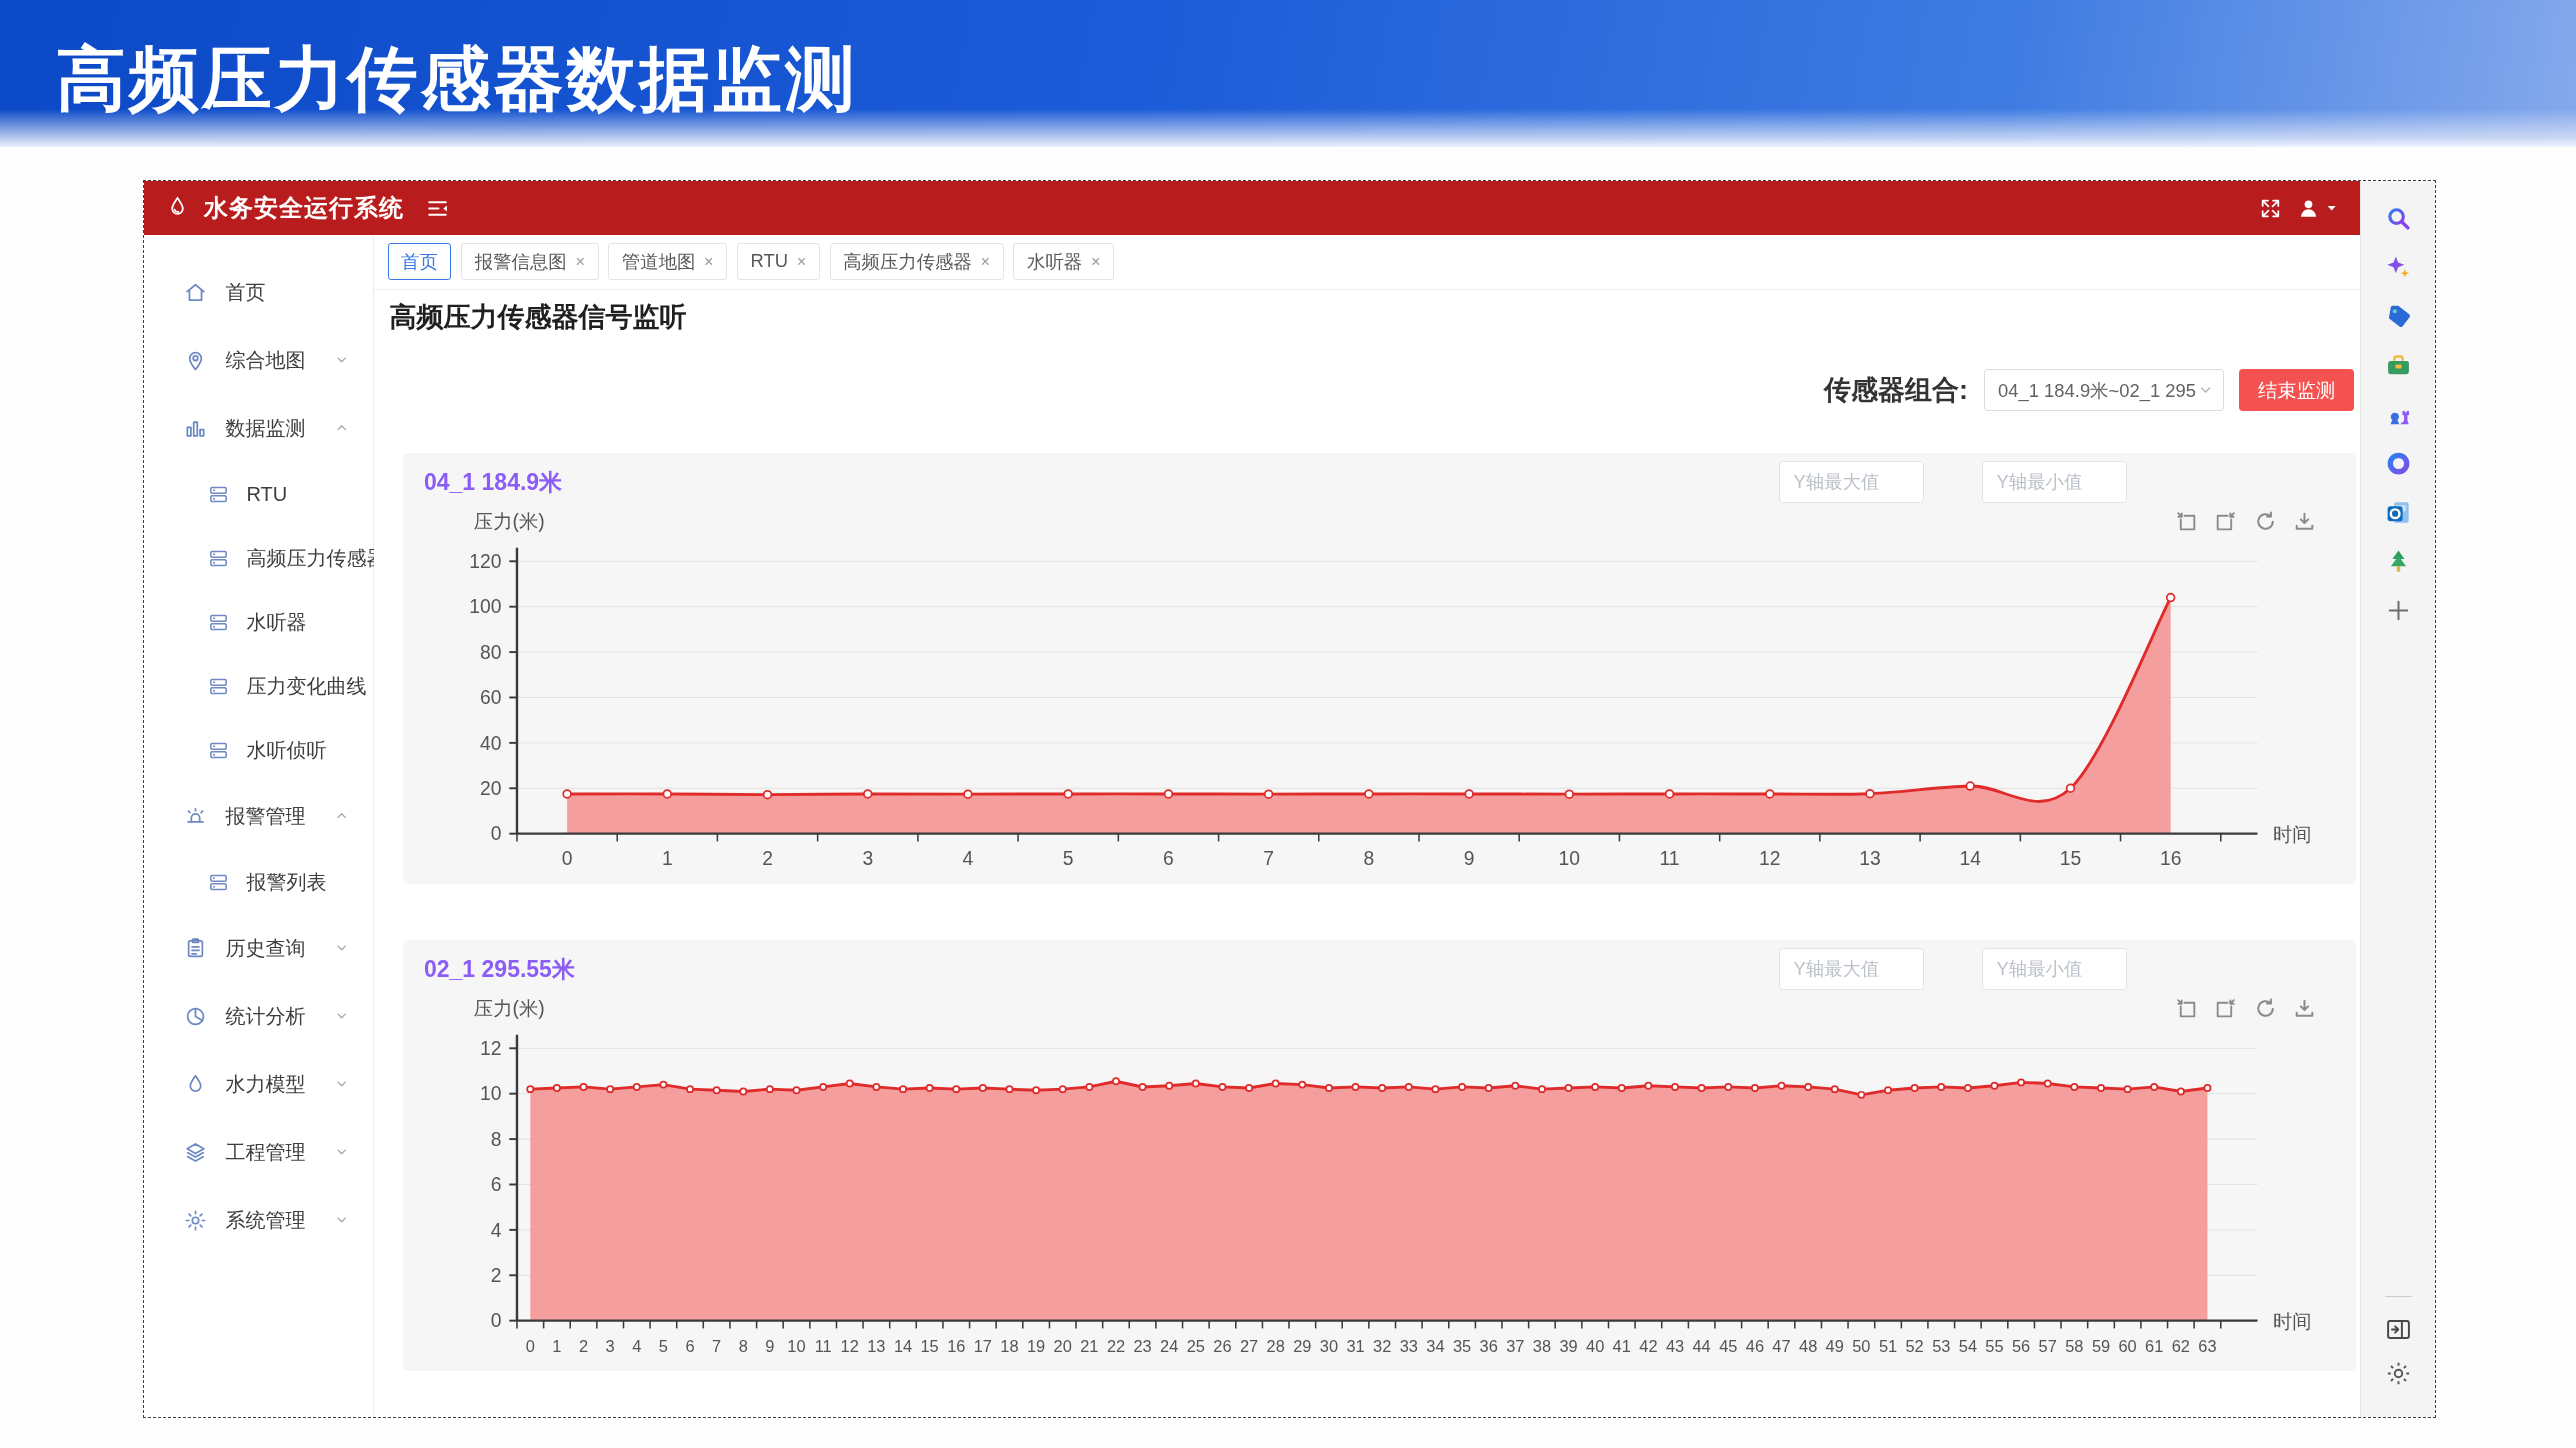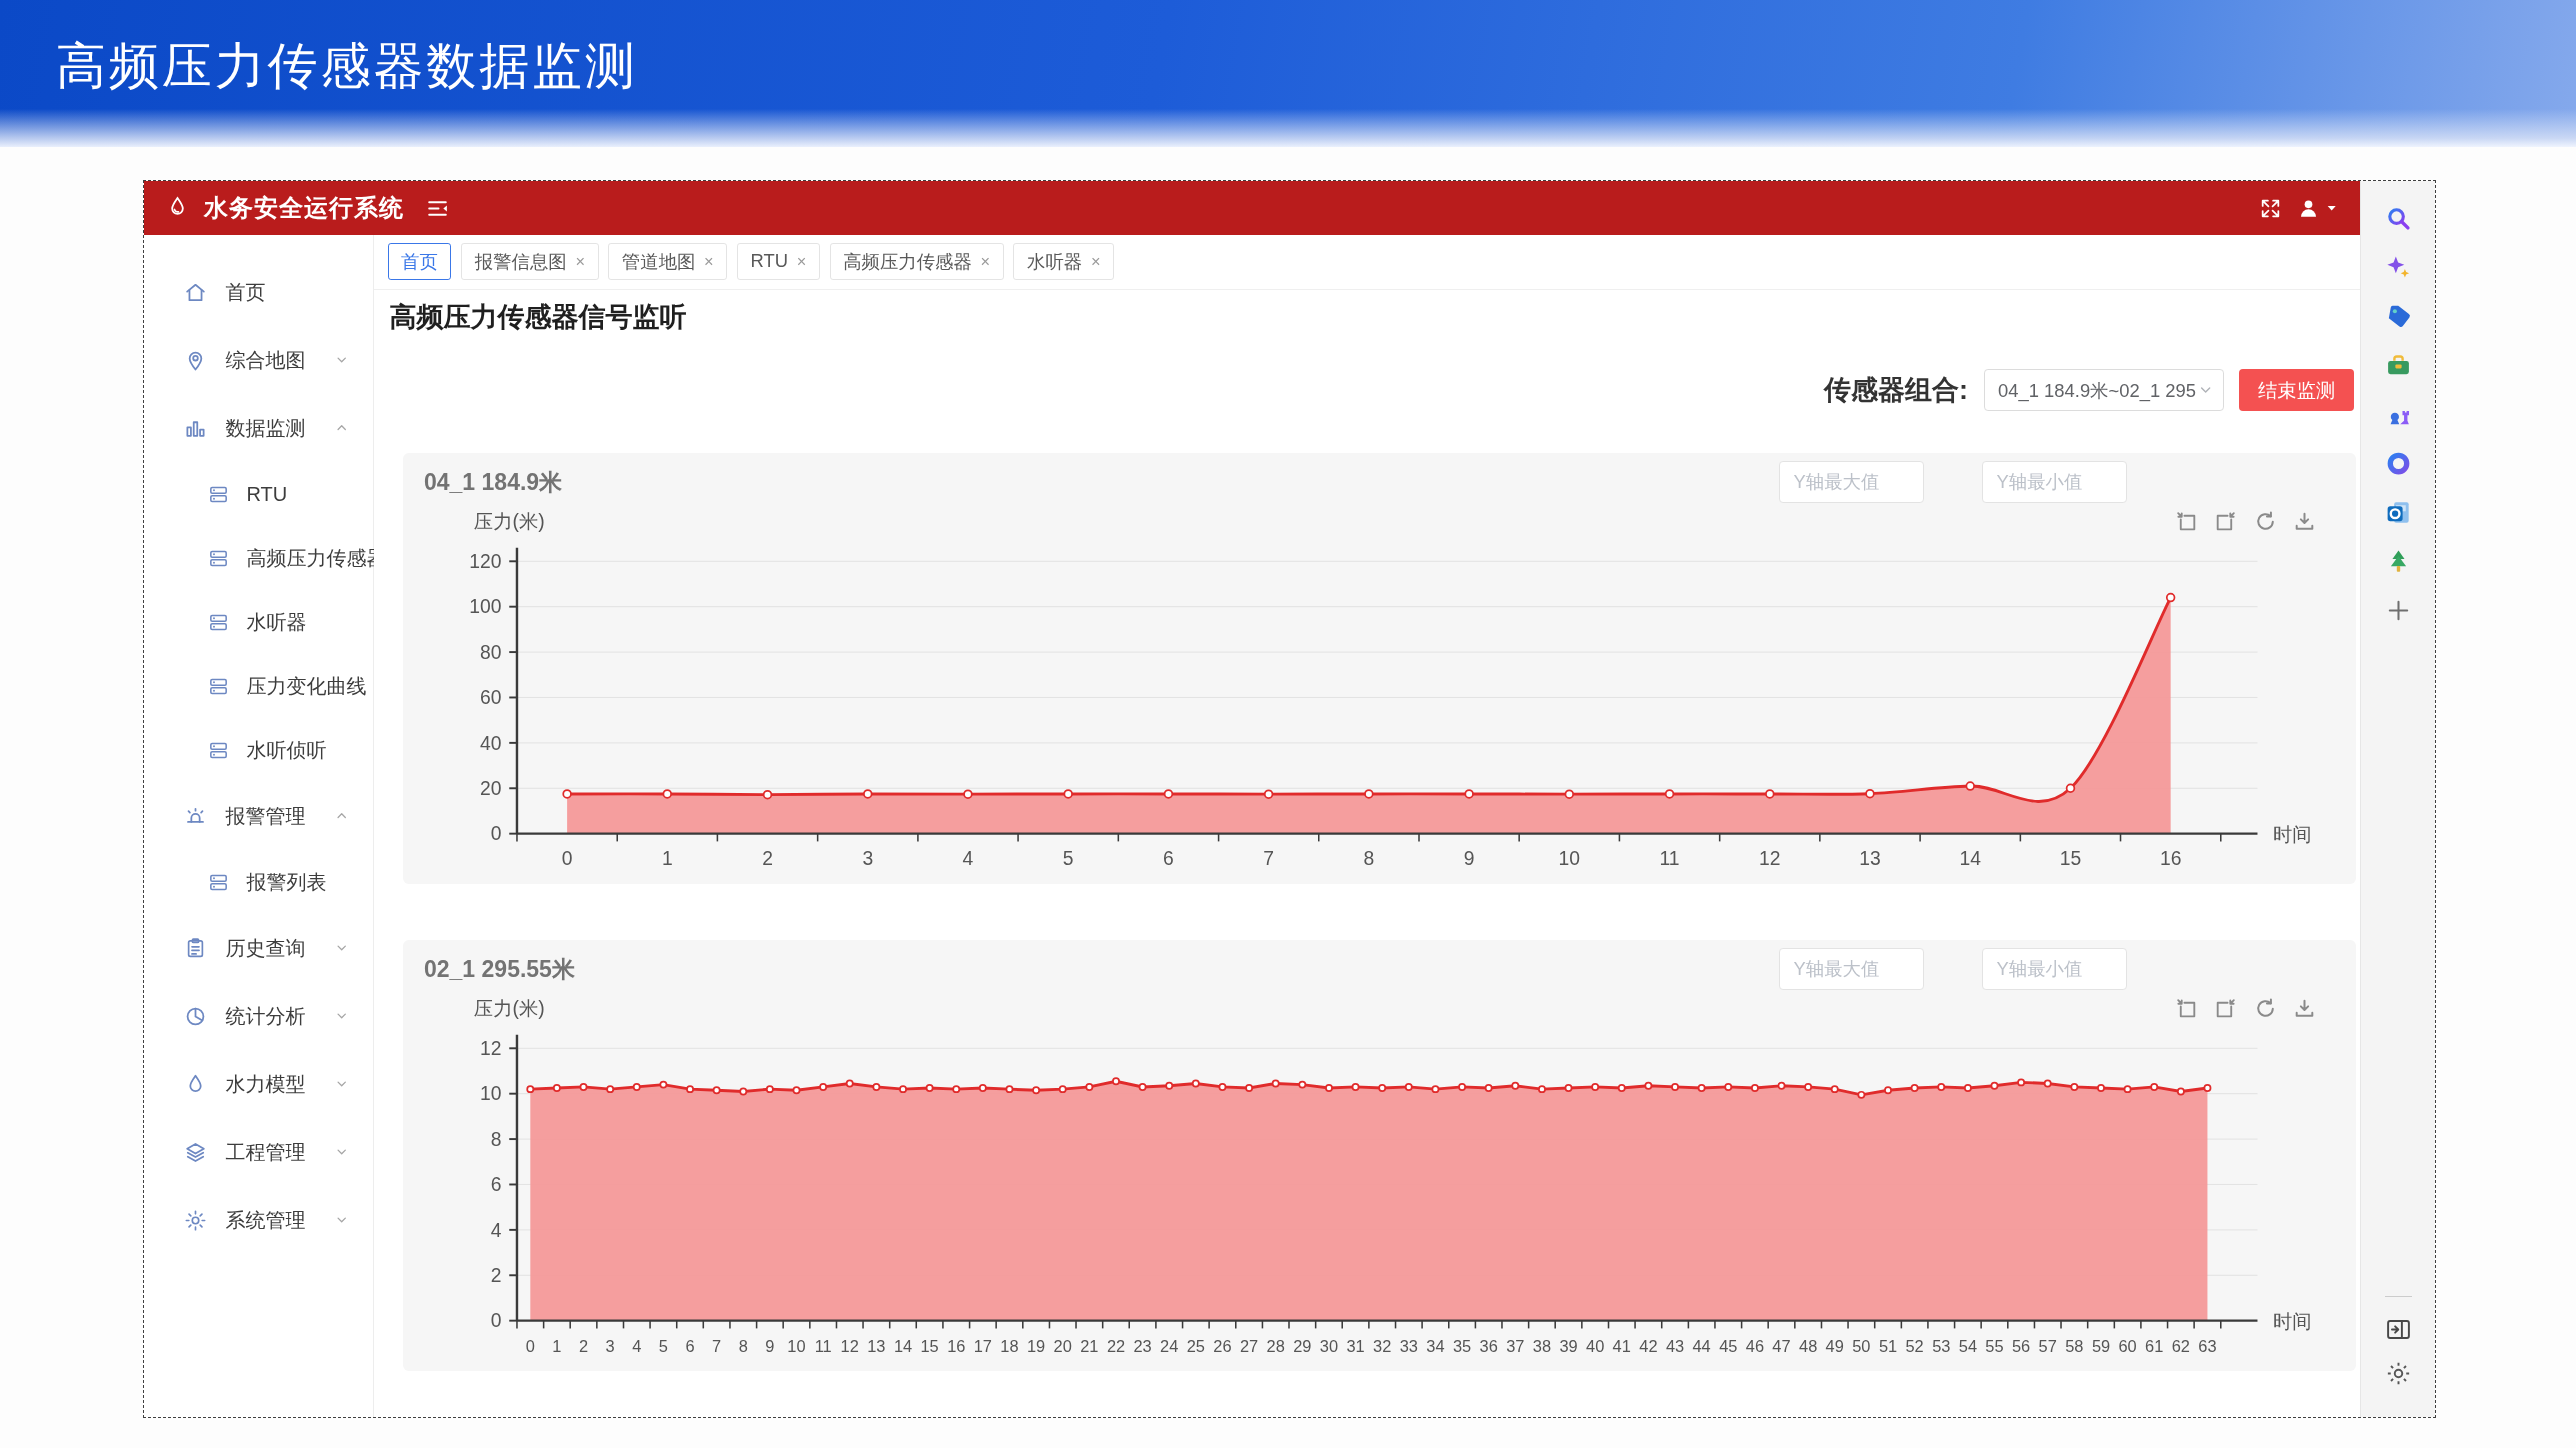--- a/index.html
+++ b/index.html
@@ -6,22 +6,22 @@
   html,body { background:#fdfdfd; }
   body { font-family:"Liberation Sans","DejaVu Sans",sans-serif; }
   .page { position:relative; width:2576px; height:1449px; overflow:hidden; background:#fdfdfd; }
 
   
   .banner { position:absolute; left:0; top:0; width:2576px; height:147px;
     background-image:
       linear-gradient(180deg, rgba(255,255,255,0) 74%, rgba(214,224,246,.85) 94%, rgba(245,248,255,.95) 100%),
       linear-gradient(100deg, #0b49c7 0%, #1d5cd8 45%, #3f7ce2 78%, #85a9ec 100%);
   }
-  .banner-title { position:absolute; left:56px; top:33px; color:#ffffff; font-size:50px;
-    font-weight:400; letter-spacing:2.9px; }
+  .banner-title { position:absolute; left:56px; top:33px; color:#ffffff; font-size:70px;
+    font-weight:700; letter-spacing:2.9px; }
 
   
   .shot { position:absolute; left:143px; top:180px; width:2293px; height:1238px;
     border:1.9px dashed #3f3f3f; display:flex; background:#fff; }
 
   
   .app { flex:1 1 auto; display:flex; flex-direction:column; min-width:0; }
   .appbar { height:54px; background:#b91c1c; display:flex; align-items:center; padding:0 19.3px; flex:0 0 auto; }
   .appbar .logo { width:29px; height:29px; margin-right:11.6px; }
   .apptitle { color:#fff; font-size:24px; font-weight:700; letter-spacing:1px; }
@@ -58,21 +58,21 @@
   .select { width:240px; height:42px; background:#fff; border:1px solid #dcdcdc; border-radius:3.9px;
     display:flex; align-items:center; padding:0 7.7px 0 13.5px; cursor:pointer; }
   .selval { flex:1; font-size:18.4px; color:#606266; white-space:nowrap; overflow:hidden; }
   .selcaret { width:19.3px; height:19.3px; flex:0 0 19.3px; }
   .stopbtn { height:42px; padding:0 19px; background:#f45151; color:#fff; border:none; border-radius:3.9px;
     font-size:19.3px; cursor:pointer; font-family:inherit; }
 
   
   .card { position:absolute; left:29px; width:1953px; height:431px; background:#f6f6f6; border-radius:5.8px; }
   .card1 { top:218px; } .card2 { top:705px; }
-  .ctitle { position:absolute; top:13.5px; left:21px; font-size:23px; font-weight:700; color:#737373; z-index:2; }
+  .ctitle { position:absolute; top:13.5px; left:21px; font-size:23px; font-weight:700; color:#8b5cf6; z-index:2; }
   .yin { position:absolute; top:7.7px; width:145px; height:42px; border:1px solid #e3e3e3; border-radius:3.9px;
     background:#fff; font-size:18.4px; color:#666; padding:0 13.5px; z-index:3; font-family:inherit; }
   .yin::placeholder { color:#bcc1c9; }
   .yin1 { right:432px; } .yin2 { right:229px; }
   .toolbox { position:absolute; top:56px; right:39px; display:flex; gap:14.5px; z-index:3; }
   .tbx { width:25px; height:25px; color:#8a8a8a; cursor:pointer; }
   svg.chart { position:absolute; inset:0; width:100%; height:100%; }
   svg.chart text { font-family:"Liberation Sans","DejaVu Sans",sans-serif; }
 
   

